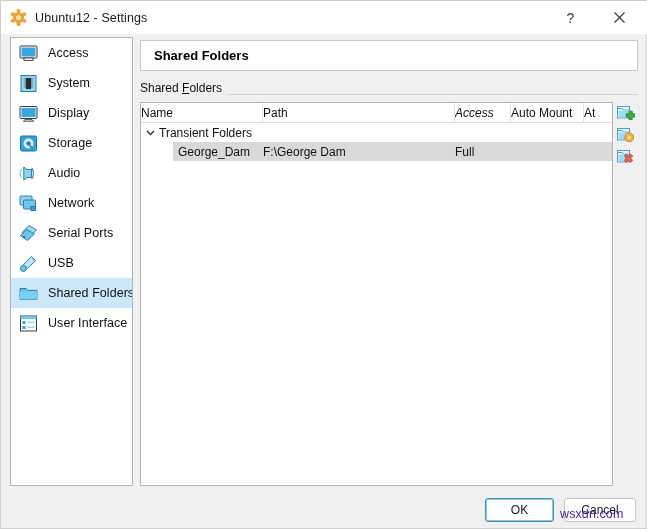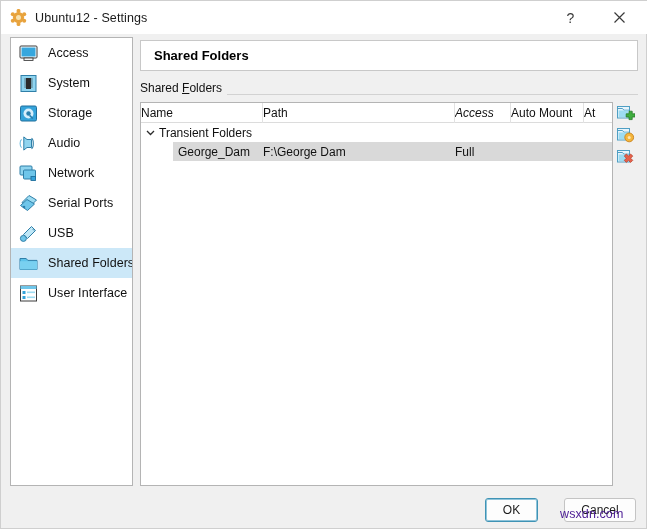--- a/index.html
+++ b/index.html
@@ -190,21 +190,21 @@
     position: absolute; top: 497px;
     height: 24px;
     background: #fdfdfd;
     border: 1px solid #c4c4c4;
     border-radius: 3px;
     font-size: 12px; color: #1a1a1a;
     display: flex; align-items: center; justify-content: center;
     cursor: default;
   }
   #btn-ok {
-    left: 484px; width: 53px;
+    left: 484px; width: 69px;
     border: 1px solid #3f93b5;
     box-shadow: 0 0 0 1px #8fc4da inset;
   }
   #btn-cancel { left: 563px; width: 72px; }
 
   #watermark {
     position: absolute; left: 559px; top: 506px;
     font-size: 12.5px; color: #4c1d95;
     letter-spacing: .1px;
     pointer-events: none;
@@ -259,20 +259,30 @@
       <span class="side-icon">
         <svg width="21" height="21" viewBox="0 0 21 21">
           <rect x="3" y="2.5" width="15" height="16" fill="#8fd4ef" stroke="#2f7fa8" stroke-width="1"></rect>
           <rect x="8" y="5" width="5" height="11" fill="#2b2b2b"></rect>
           <path d="M6.5 6h1.2M6.5 8h1.2M6.5 10h1.2M6.5 12h1.2M6.5 14h1.2M13.3 6h1.2M13.3 8h1.2M13.3 10h1.2M13.3 12h1.2M13.3 14h1.2" stroke="#2b2b2b" stroke-width=".9"></path>
         </svg>
       </span>
       <span class="side-label">System</span>
     </div>
 
+    <div class="side-item">
+      <span class="side-icon">
+        <svg width="21" height="21" viewBox="0 0 21 21">
+          <rect x="2" y="3.5" width="17" height="12" rx="1" fill="#ffffff" stroke="#3b3b3b" stroke-width="1"></rect>
+          <rect x="3.4" y="4.9" width="14.2" height="9.2" fill="#37a7de"></rect>
+          <path d="M7 16.6h7l1.6 1.6H5.4z" fill="#ffffff" stroke="#3b3b3b" stroke-width=".9"></path>
+        </svg>
+      </span>
+      <span class="side-label">Display</span>
+    </div>
 
     <div class="side-item">
       <span class="side-icon">
         <svg width="21" height="21" viewBox="0 0 21 21">
           <rect x="2.5" y="3" width="16" height="15" rx="1.5" fill="#35a3da" stroke="#1f6f9c" stroke-width="1"></rect>
           <circle cx="10.5" cy="10.5" r="5" fill="#d7eefb"></circle>
           <circle cx="10.5" cy="10.5" r="2.2" fill="#2a7fae"></circle>
           <path d="M11.6 12.4l3.2 3.2" stroke="#2a7fae" stroke-width="1.6"></path>
         </svg>
       </span>

